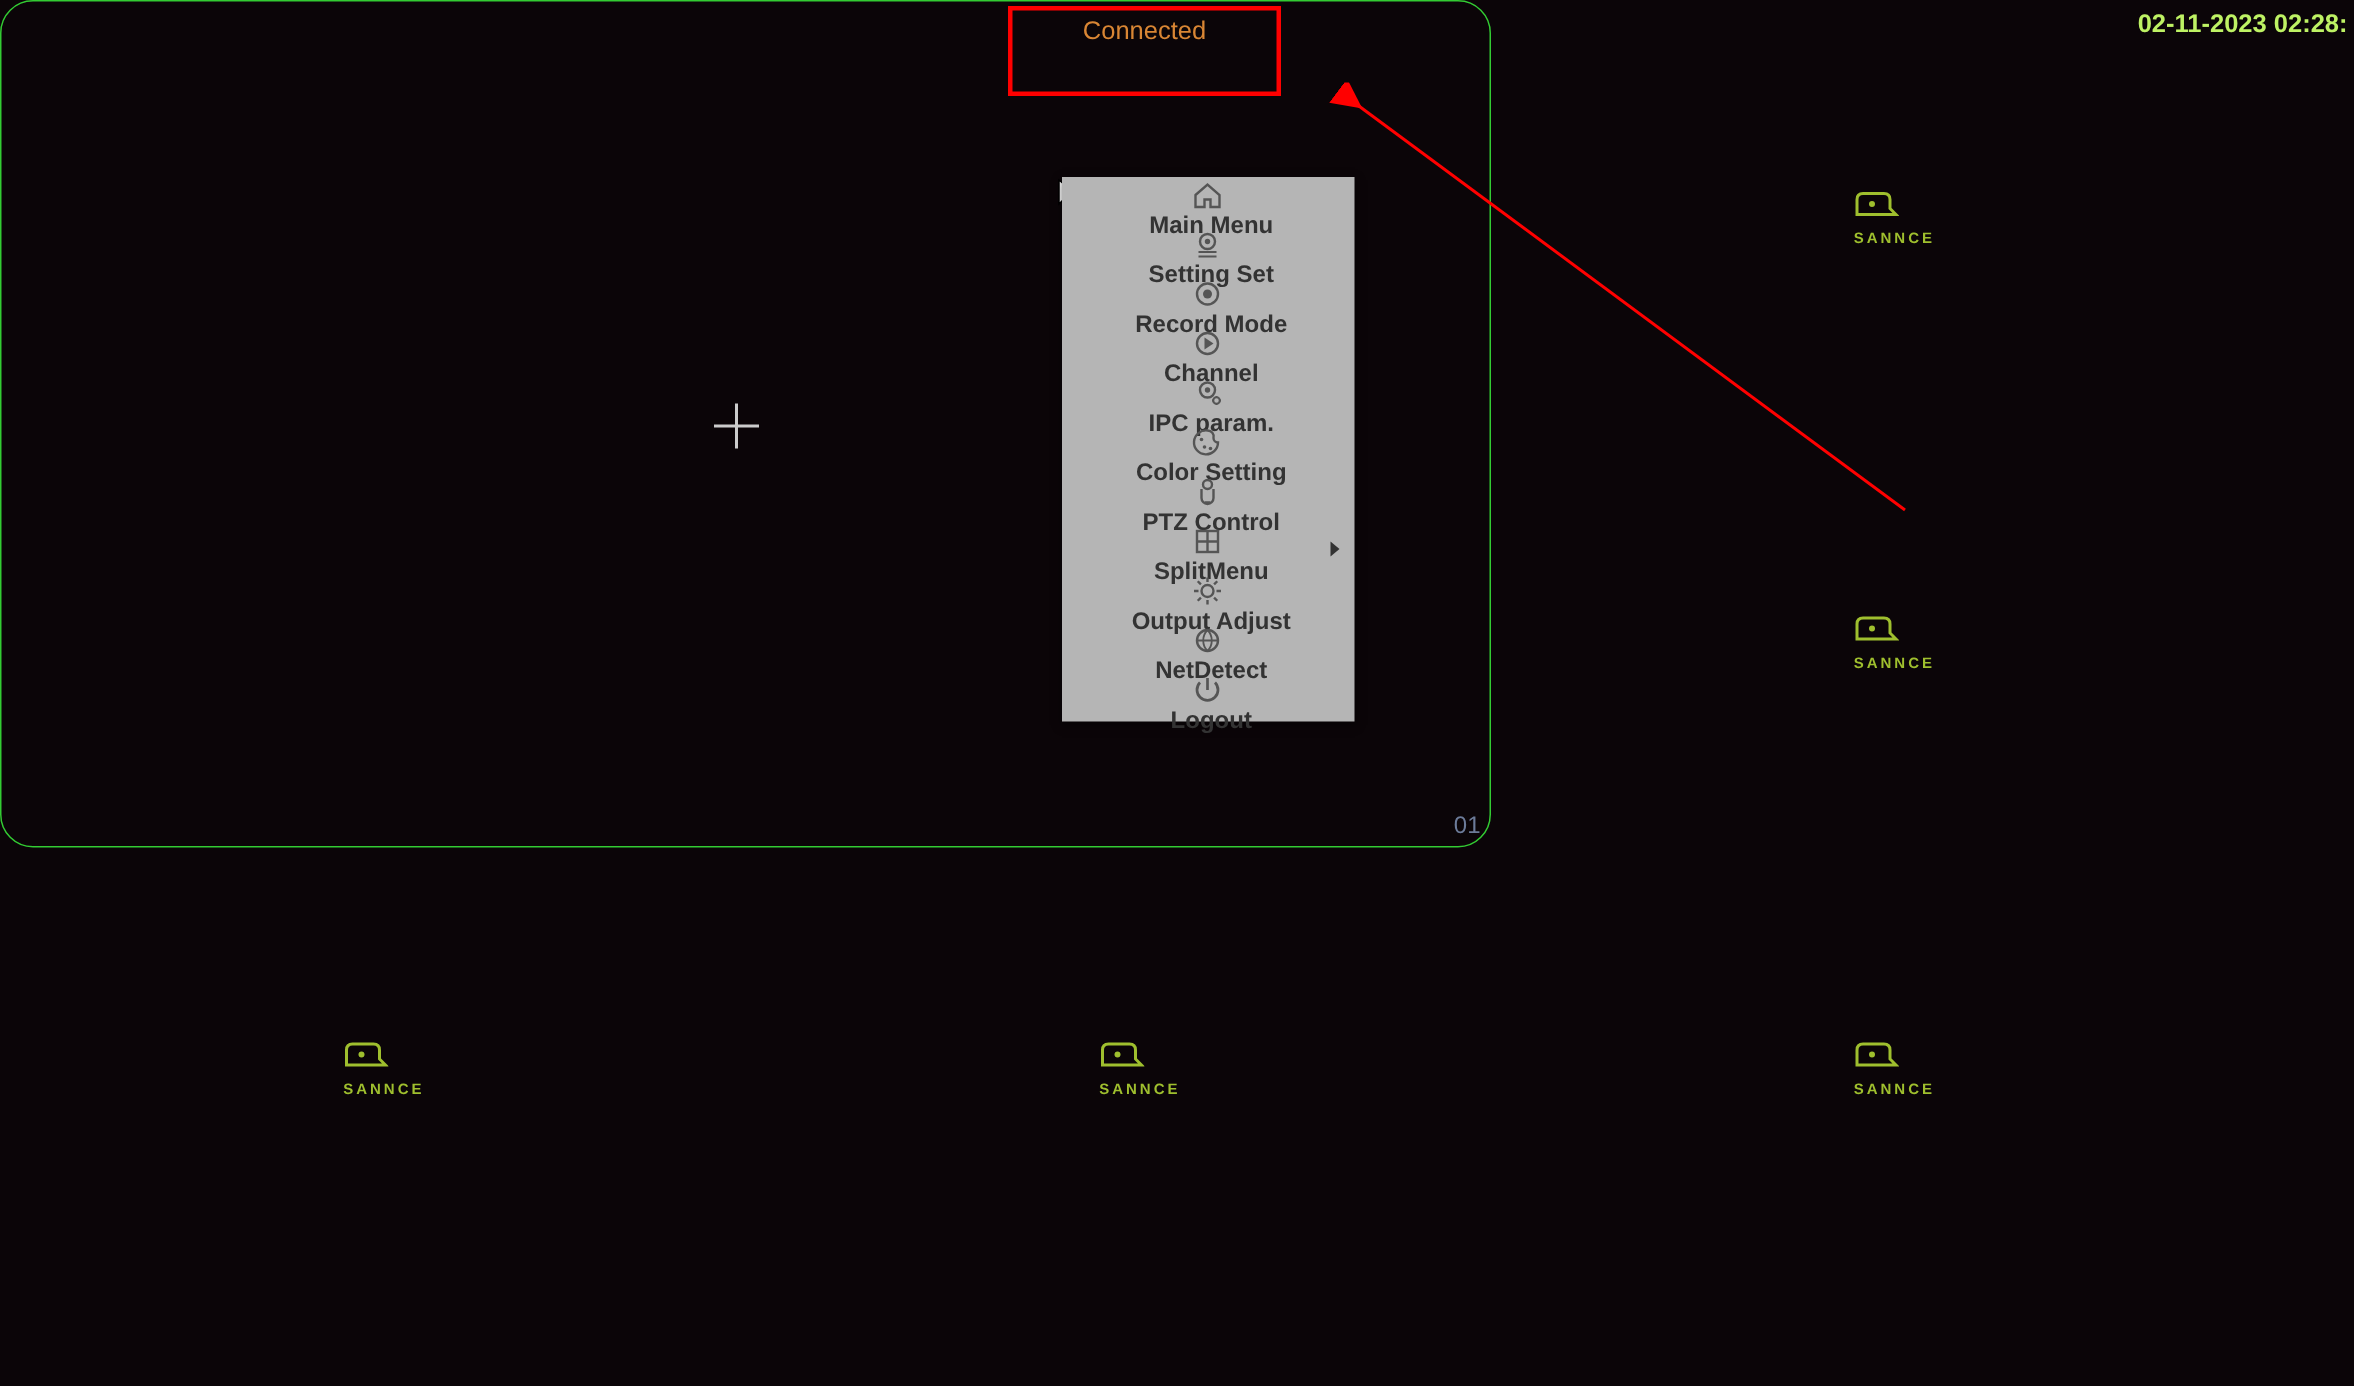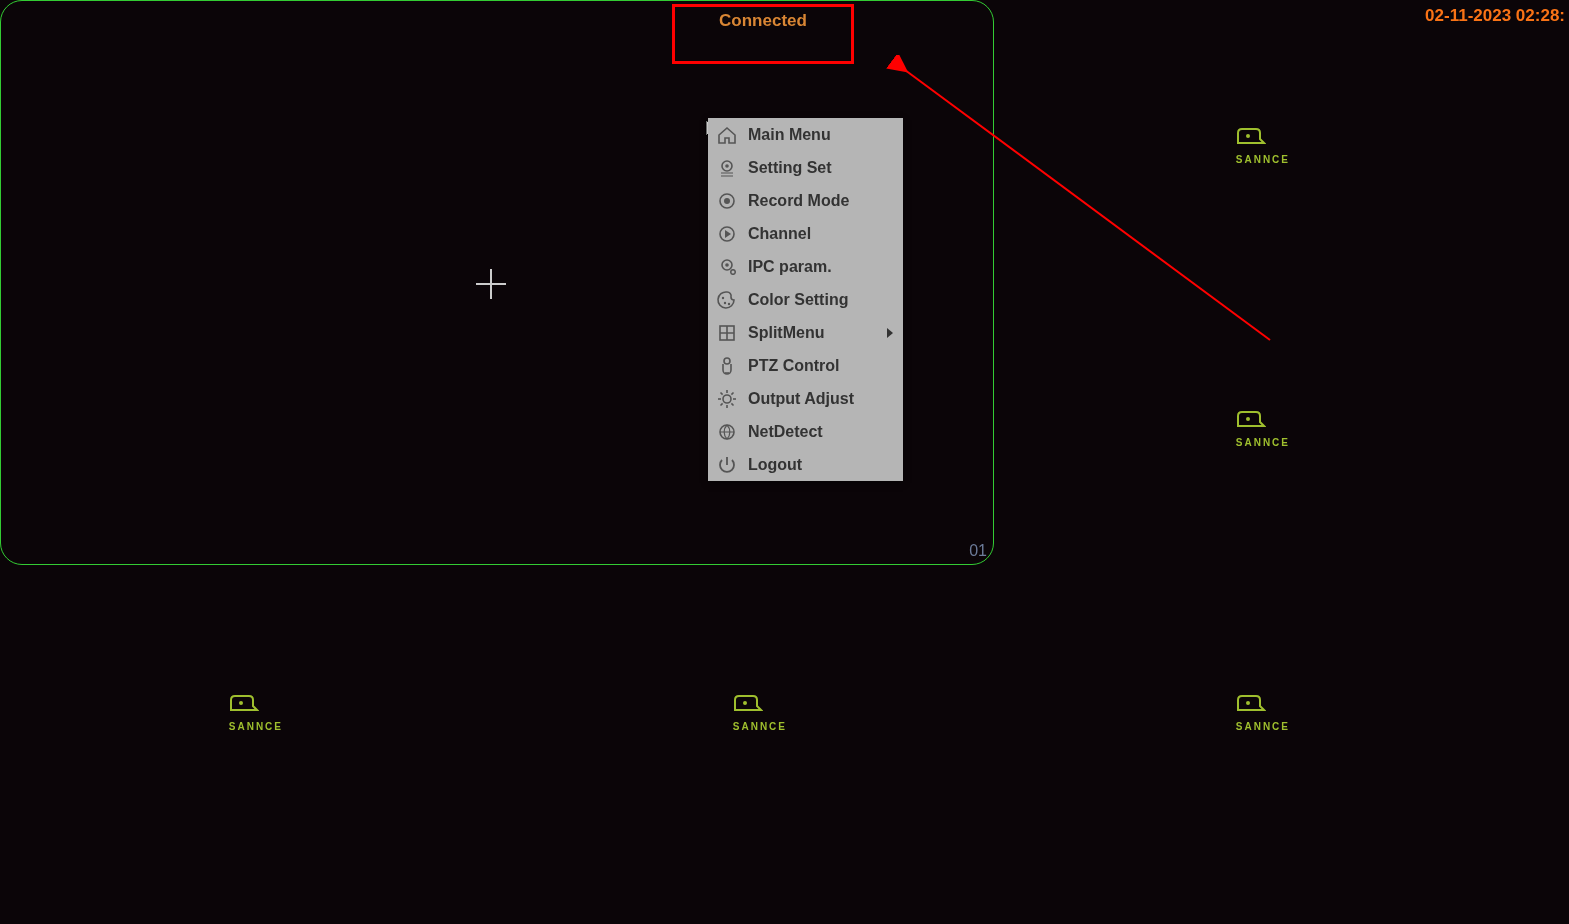--- a/index.html
+++ b/index.html
@@ -64,21 +64,21 @@
     top: 4px;
     width: 182px;
     height: 60px;
     border: 3px solid #ff0000;
     box-sizing: border-box;
     text-align: center;
   }
   .status-text {
     color: #d98634;
     font-size: 17px;
-    font-weight: 700;
+    font-weight: 400;
     margin-top: 4px;
     display: inline-block;
   }
 
   
   .arrow-svg {
     position: absolute;
     left: 880px;
     top: 55px;
     width: 400px;
@@ -106,20 +106,21 @@
   .menu-item {
     display: flex;
     align-items: center;
     height: 33px;
     padding: 0 6px 0 4px;
     color: #333333;
     font-size: 16px;
     font-weight: 600;
     cursor: default;
     position: relative;
+    flex-direction: column;
   }
   .menu-icon {
     width: 30px;
     height: 24px;
     display: flex;
     align-items: center;
     justify-content: center;
     flex: none;
   }
   .menu-label {
@@ -151,21 +152,21 @@
     font-size: 10px;
     font-weight: 700;
     letter-spacing: 2px;
   }
 
   
   .timestamp {
     position: absolute;
     top: 6px;
     right: 4px;
-    color: #f97316;
+    color: #bef264;
     font-size: 17px;
     font-weight: 600;
   }
 </style>
 </head>
 <body>
 
 <div class="cell cell-active">
   <div class="crosshair"></div>
   <div class="channel-num">01</div>
@@ -253,33 +254,33 @@
       <span class="menu-icon">
         <svg width="22" height="22" viewBox="0 0 22 22">
           <use href="#palette-icon"></use>
         </svg>
       </span>
       <span class="menu-label">Color Setting</span>
     </div>
     <div class="menu-item">
       <span class="menu-icon">
         <svg width="22" height="22" viewBox="0 0 22 22">
+          <use href="#ptz-icon"></use>
+        </svg>
+      </span>
+      <span class="menu-label">PTZ Control</span>
+    </div>
+    <div class="menu-item">
+      <span class="menu-icon">
+        <svg width="22" height="22" viewBox="0 0 22 22">
           <use href="#grid-icon"></use>
         </svg>
       </span>
       <span class="menu-label">SplitMenu</span>
       <span class="submenu-arrow"></span>
-    </div>
-    <div class="menu-item">
-      <span class="menu-icon">
-        <svg width="22" height="22" viewBox="0 0 22 22">
-          <use href="#ptz-icon"></use>
-        </svg>
-      </span>
-      <span class="menu-label">PTZ Control</span>
     </div>
     <div class="menu-item">
       <span class="menu-icon">
         <svg width="22" height="22" viewBox="0 0 22 22">
           <use href="#sun-icon"></use>
         </svg>
       </span>
       <span class="menu-label">Output Adjust</span>
     </div>
     <div class="menu-item">

